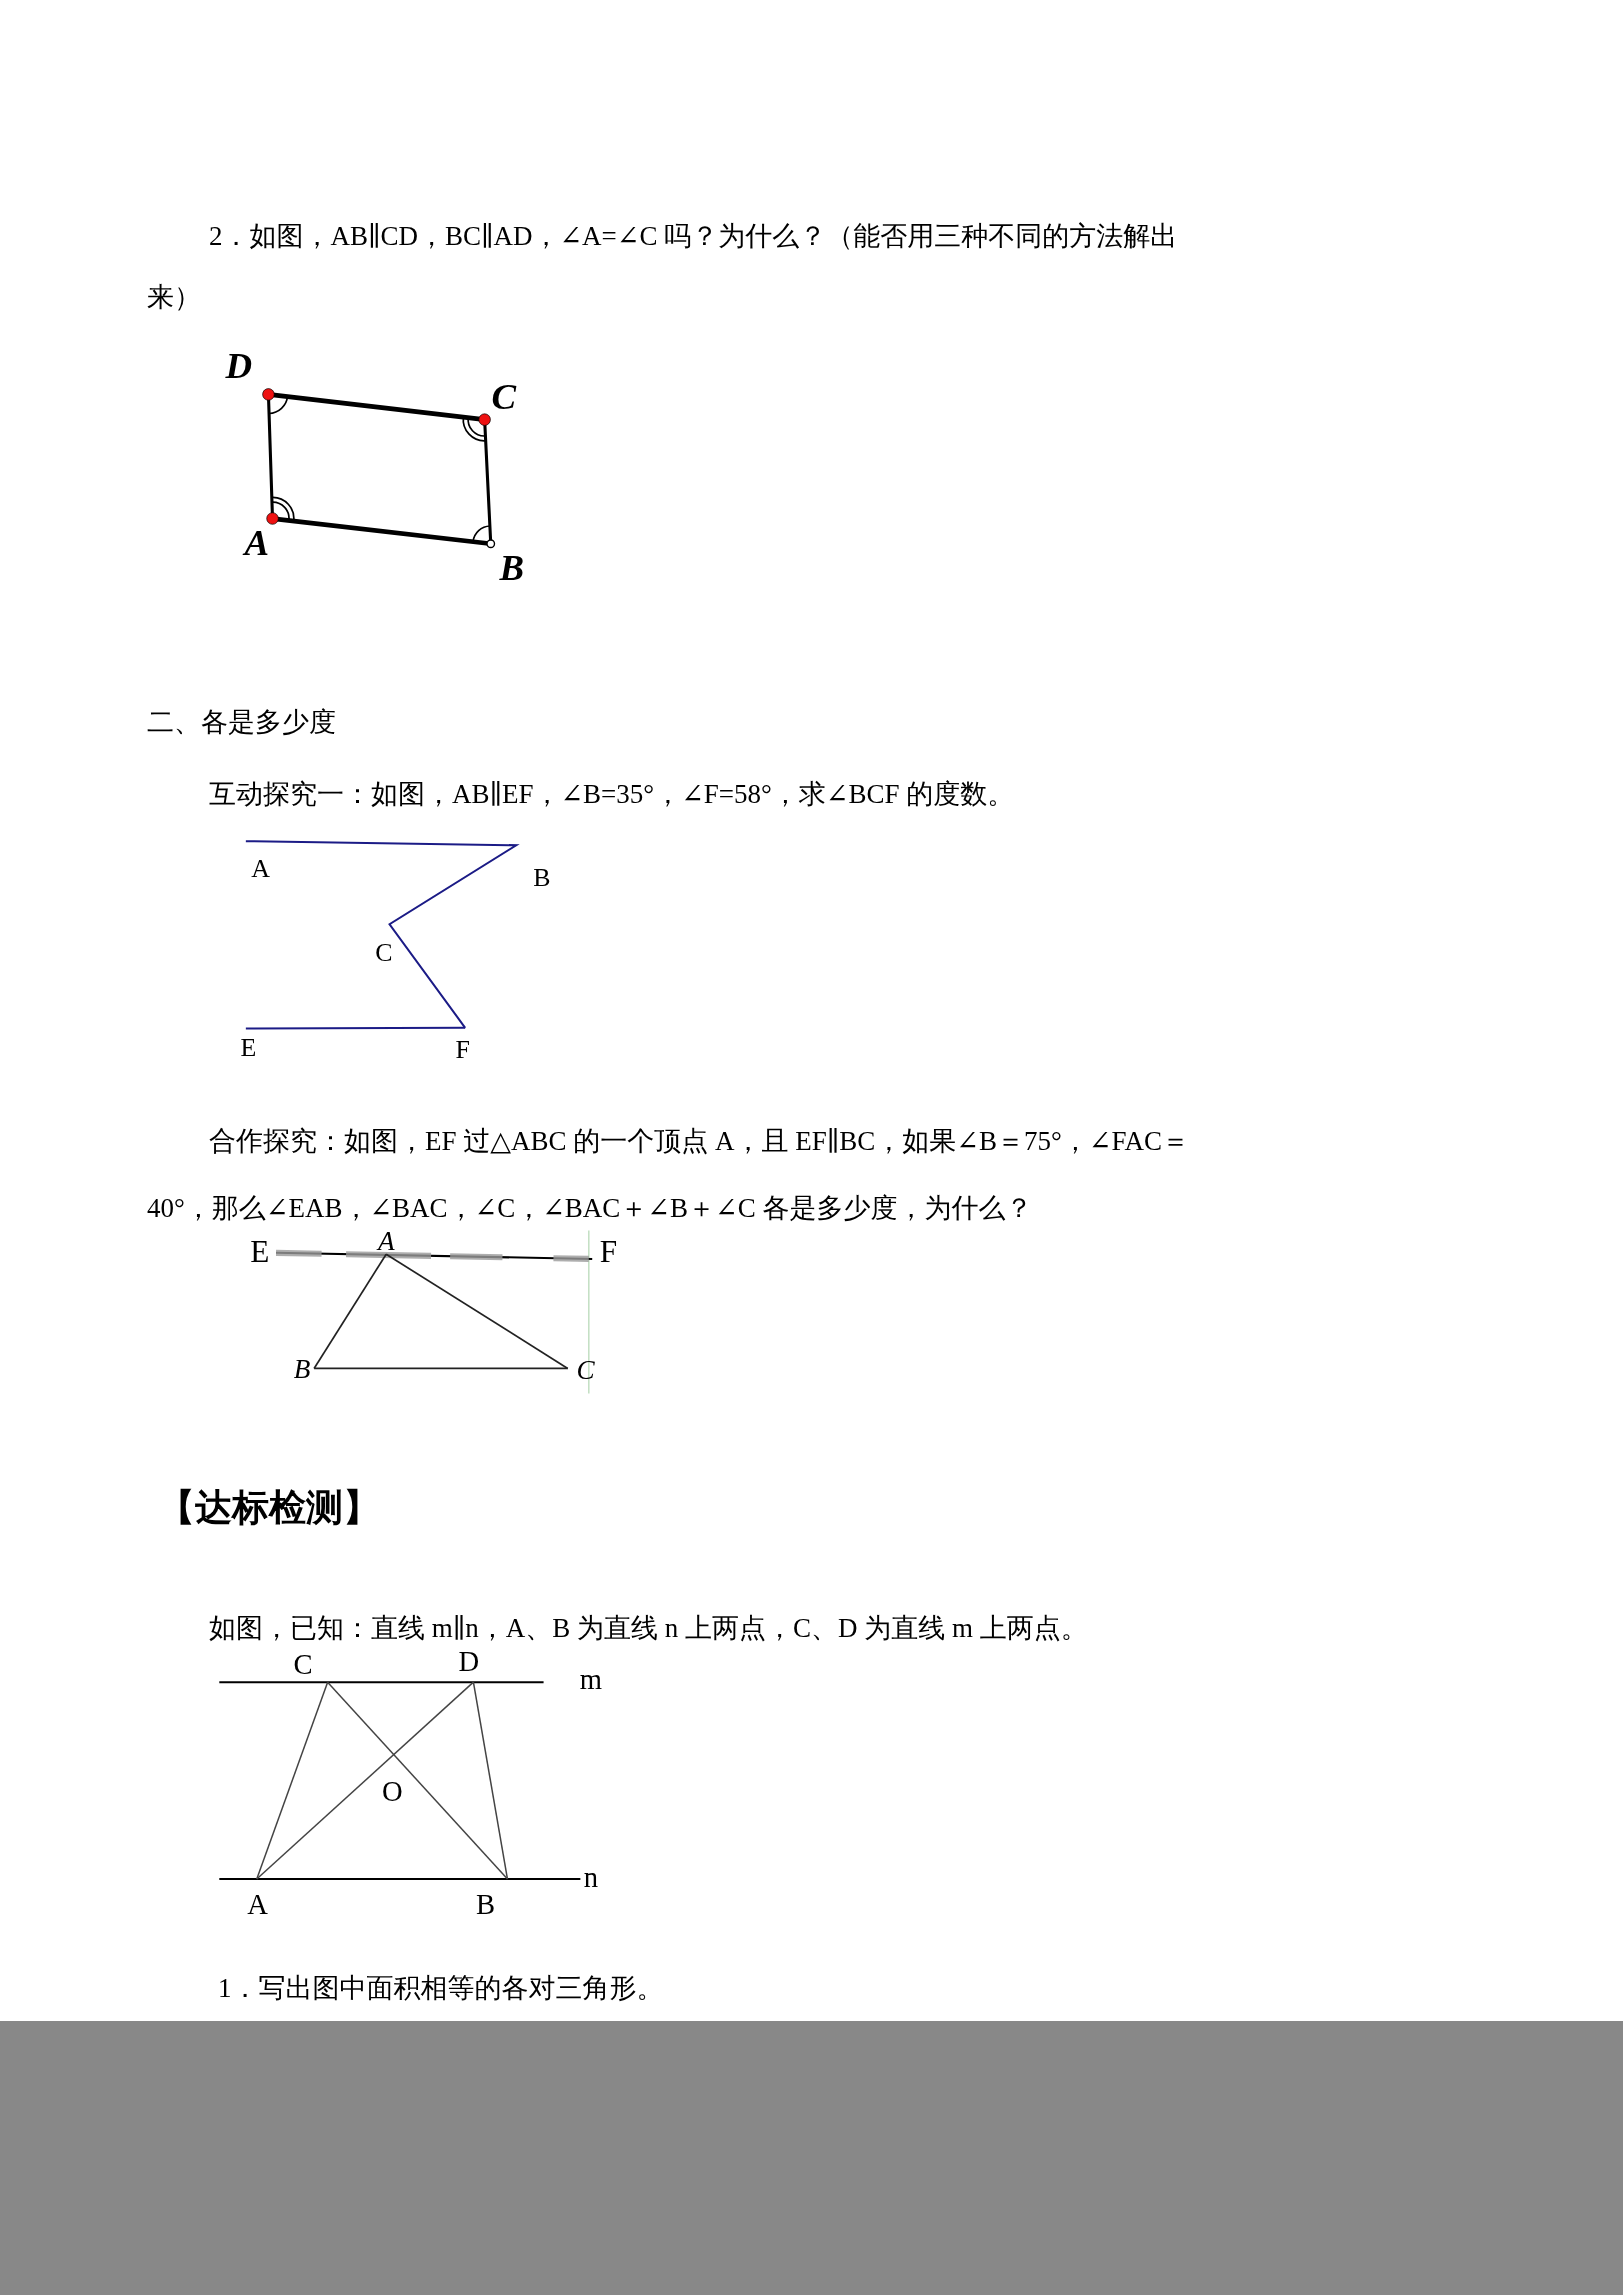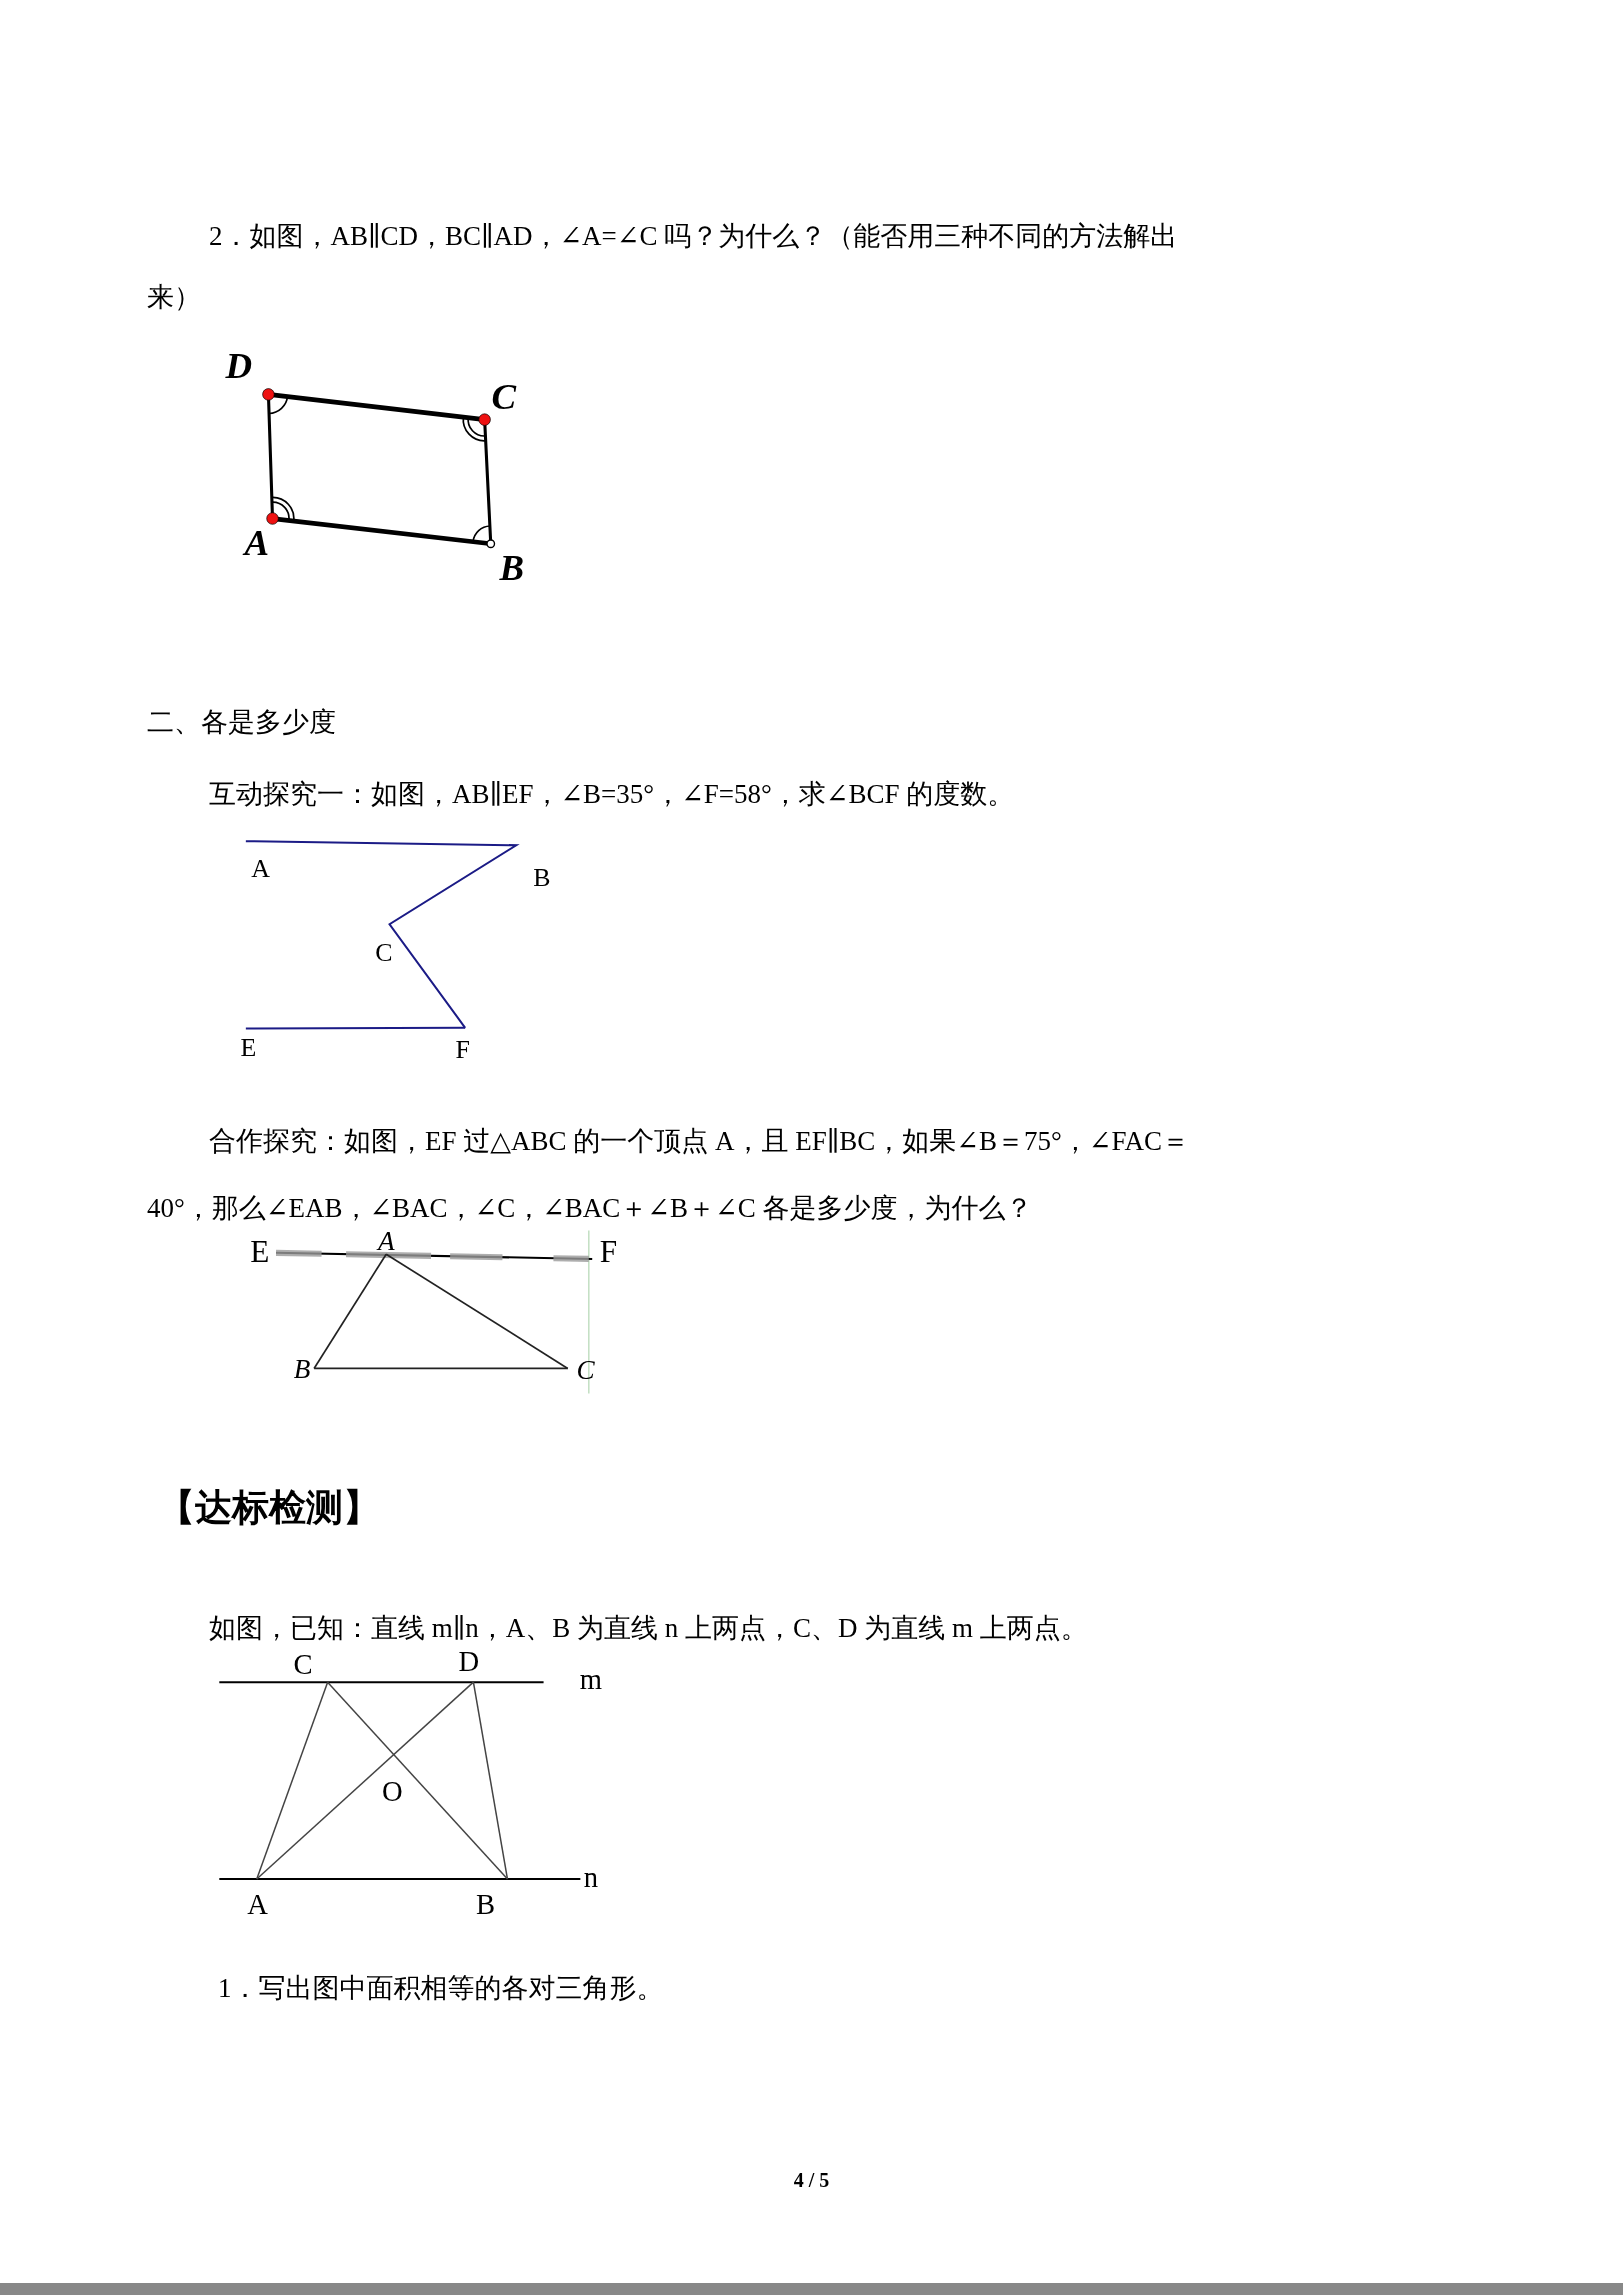--- a/index.html
+++ b/index.html
@@ -1,17 +1,17 @@
 <!DOCTYPE html>
 <html style="font-size:11px"><head>
 <meta charset="utf-8">
 <style>
   html,body { margin:0; padding:0; background:#888; }
   .page {
-    position:relative; width:1623px; height:2283px; margin:0 auto;
+    position:relative; width:1623px; height:2021px; margin:0 auto;
     background:#ffffff; color:#000;
     font-family:"Liberation Serif","DejaVu Serif",serif;
     overflow:hidden;
   }
   .line { position:absolute; white-space:nowrap; font-size:27px; line-height:1.2; }
   .it { }
   .big-heading { font-size:37px; font-weight:bold; }
   .footer {
     position:absolute; left:0; right:0; top:2169px; text-align:center;
     font-size:20px; font-weight:bold;

